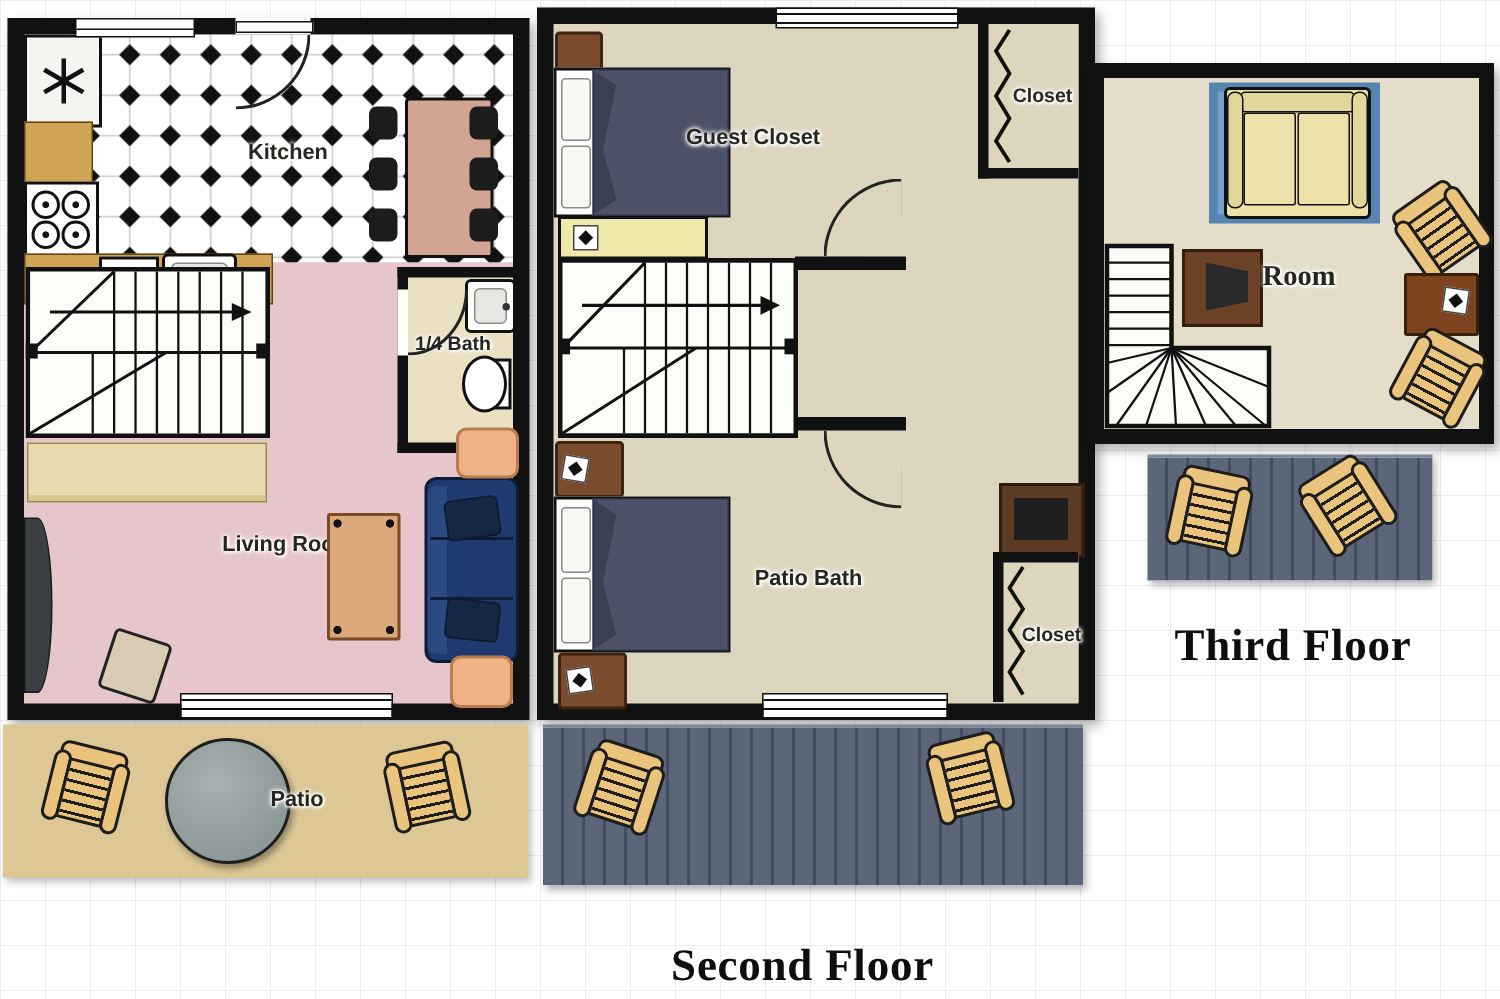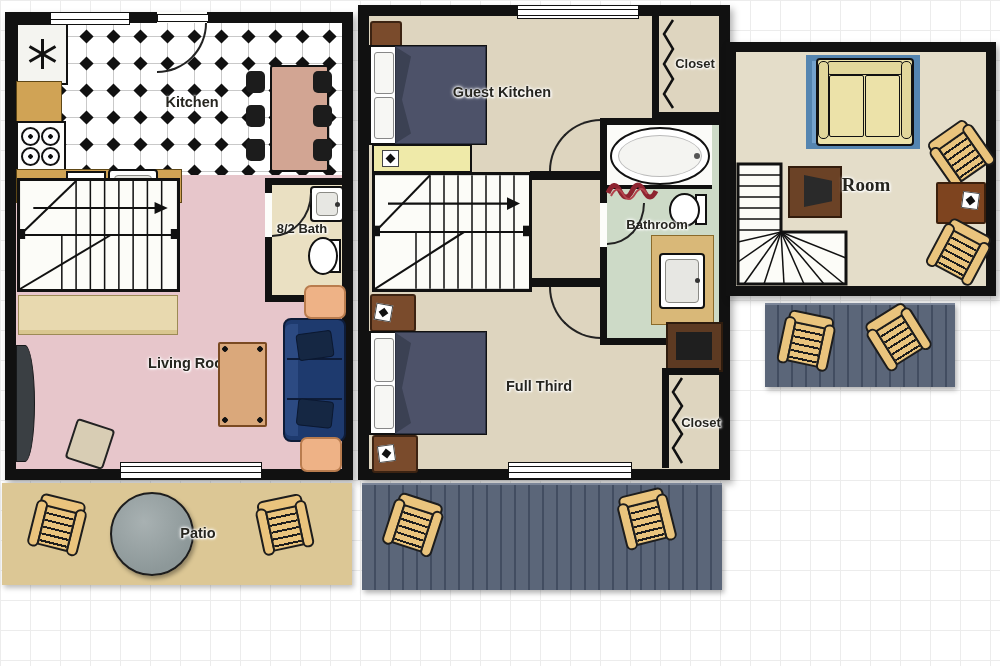--- a/index.html
+++ b/index.html
@@ -155,21 +155,21 @@
 
     <div class="roombox" style="left:249px;top:155px;width:77px;height:124px;background:#eae0c2;border:7px solid #111;border-right:none;">
       <div class="sinkbox" style="left:38px;top:1px;width:30px;height:32px;">
         <span class="basin"></span>
         <span class="tap" style="right:2px;top:45%;"></span>
       </div>
       <div class="toilet" style="position:absolute;left:36px;top:50px;width:33px;height:38px;">
         <span class="tank" style="right:0;top:4px;width:8px;height:30px;"></span>
         <span class="bowl" style="left:0;top:2px;width:26px;height:34px;"></span>
       </div>
-      <div class="rlabel small" style="left:30px;top:36px;">8/2 Bath</div>
+      <div class="rlabel small" style="left:30px;top:36px;">1/4 Bath</div>
       <div class="gap" style="left:-7px;top:8px;width:7px;height:44px;"></div>
       <div class="arc br" style="left:0;top:8px;width:40px;height:44px;"></div>
     </div>
 
     <svg class="svgbox" style="left:1px;top:155px;" width="163" height="114" viewBox="0 0 160 114" preserveAspectRatio="none">
       <rect x="1.5" y="1.5" width="157" height="111" fill="#fcfcf8" stroke="#111" stroke-width="3"></rect>
       <line x1="2" y1="57" x2="158" y2="57" stroke="#111" stroke-width="2"></line>
       <g stroke="#111" stroke-width="1.5">
         <line x1="58" y1="3" x2="58" y2="57"></line>
           <line x1="72" y1="3" x2="72" y2="57"></line>
@@ -234,21 +234,21 @@
   <div class="plan plan2">
 
     <div class="nstand" style="left:1px;top:5px;width:28px;height:26px;"></div>
     <div class="bed" style="left:0;top:29px;width:114px;height:96px;">
       <span class="pillow" style="top:5px;height:40px;"></span>
       <span class="pillow" style="top:50px;height:40px;"></span>
       <span class="blanket" style="left:24px;">
         <span class="fold"></span>
       </span>
     </div>
-    <div class="rlabel" style="left:133px;top:68px;">Guest Kitchen</div>
+    <div class="rlabel" style="left:133px;top:68px;">Guest Closet</div>
     <div class="dresser" style="left:3px;top:128px;width:96px;height:25px;">
       <span class="lamp" style="left:8px;top:4px;"></span>
     </div>
 
     <svg class="svgbox" style="left:3px;top:156px;" width="160" height="120" viewBox="0 0 160 114" preserveAspectRatio="none">
       <rect x="1.5" y="1.5" width="157" height="111" fill="#fcfcf8" stroke="#111" stroke-width="3"></rect>
       <line x1="2" y1="57" x2="158" y2="57" stroke="#111" stroke-width="2"></line>
       <g stroke="#111" stroke-width="1.5">
         <line x1="58" y1="3" x2="58" y2="57"></line>
           <line x1="72" y1="3" x2="72" y2="57"></line>
@@ -281,57 +281,35 @@
     <div class="abs" style="left:161px;top:262px;width:74px;height:9px;background:#111;"></div>
     <div class="arc bl" style="left:180px;top:271px;width:52px;height:52px;"></div>
 
     <div class="roombox" style="left:283px;top:0;width:67px;height:103px;background:#ded5bf;border-left:7px solid #111;border-bottom:7px solid #111;">
       <svg style="position:absolute;left:2px;top:3px;" width="16" height="90" viewBox="0 0 16 90">
         <polyline points="12,1 3,15 12,30 3,45 12,60 3,75 12,89" fill="none" stroke="#111" stroke-width="2.5"></polyline>
       </svg>
       <div class="rlabel small" style="left:36px;top:40px;">Closet</div>
     </div>
 
-    <div class="roombox" style="left:231px;top:102px;width:119px;height:227px;background:#cddac7;border:7px solid #111;border-right:none;">
-      <div class="abs" style="left:0;top:0;width:105px;height:60px;background:#fbfbf8;"></div>
-      <div class="tub" style="left:3px;top:2px;width:96px;height:54px;"></div>
-      <div class="abs" style="left:0;top:60px;width:105px;height:4px;background:#111;"></div>
-      <svg style="position:absolute;left:-2px;top:52px;" width="58" height="24" viewBox="0 0 58 24">
-        <path d="M3,16 Q9,2 15,14 T27,14 T39,14 T51,14" fill="none" stroke="#8e2430" stroke-width="5"></path>
-        <path d="M6,19 Q12,7 18,17 T30,17 T42,17" fill="none" stroke="#b3434d" stroke-width="2"></path>
-      </svg>
-      <div class="toilet" style="position:absolute;left:62px;top:66px;width:38px;height:34px;">
-        <span class="tank" style="right:0;top:3px;width:8px;height:27px;"></span>
-        <span class="bowl" style="left:0;top:2px;width:27px;height:30px;"></span>
-      </div>
-      <div class="rlabel small" style="left:50px;top:92px;">Bathroom</div>
-      <div class="vanity" style="left:44px;top:110px;width:61px;height:88px;">
-        <div class="sinkbox" style="left:7px;top:17px;width:42px;height:52px;">
-          <span class="basin"></span>
-          <span class="tap" style="right:3px;top:45%;"></span>
-        </div>
-      </div>
-      <div class="gap" style="left:-7px;top:78px;width:7px;height:44px;"></div>
-      <div class="arc br" style="left:0;top:78px;width:38px;height:42px;"></div>
-    </div>
 
     <div class="nstand" style="left:1px;top:278px;width:42px;height:34px;">
       <span class="lamp" style="left:3px;top:8px;transform:rotate(10deg);"></span>
     </div>
     <div class="bed" style="left:0;top:315px;width:114px;height:100px;">
       <span class="pillow" style="top:5px;height:42px;"></span>
       <span class="pillow" style="top:52px;height:42px;"></span>
       <span class="blanket" style="left:24px;">
         <span class="fold"></span>
       </span>
     </div>
     <div class="nstand" style="left:3px;top:419px;width:42px;height:34px;">
       <span class="lamp" style="left:4px;top:8px;transform:rotate(-8deg);"></span>
     </div>
-    <div class="rlabel" style="left:170px;top:362px;">Full Third</div>
+    <div class="rlabel" style="left:170px;top:362px;">Patio Bath</div>
     <div class="tvstand" style="left:297px;top:306px;width:53px;height:46px;">
       <span class="screen" style="left:8px;top:8px;width:36px;height:28px;"></span>
     </div>
 
     <div class="roombox" style="left:293px;top:352px;width:57px;height:100px;background:#ded5bf;border-left:7px solid #111;border-top:7px solid #111;">
       <svg style="position:absolute;left:1px;top:2px;" width="16" height="88" viewBox="0 0 16 88">
         <polyline points="12,1 3,15 12,29 3,43 12,57 3,71 12,86" fill="none" stroke="#111" stroke-width="2.5"></polyline>
       </svg>
       <div class="rlabel small" style="left:32px;top:40px;">Closet</div>
     </div>
@@ -347,20 +325,21 @@
         <span class="arm" style="right:0;"></span>
         <span class="seat"></span>
     </div>
     <div class="wchair" style="left:258px;top:6px;transform:rotate(-14deg);">
       <span class="back"></span>
         <span class="arm" style="left:0;"></span>
         <span class="arm" style="right:0;"></span>
         <span class="seat"></span>
     </div>
   </div>
+  <div class="floor-title" style="left:395px;top:627px;width:280px;">Second Floor</div>
 
   <div class="plan plan3">
     <div class="rug" style="left:70px;top:3px;width:114px;height:94px;"></div>
     <div class="lsofa" style="left:80px;top:6px;width:94px;height:84px;">
       <span class="back"></span>
       <span class="arm" style="left:0;"></span>
       <span class="arm" style="right:0;"></span>
       <span class="cush" style="left:11px;"></span>
       <span class="cush" style="left:47px;"></span>
     </div>
@@ -415,14 +394,15 @@
         <span class="arm" style="right:0;"></span>
         <span class="seat"></span>
     </div>
     <div class="wchair" style="left:106px;top:4px;transform:rotate(-32deg);">
       <span class="back"></span>
         <span class="arm" style="left:0;"></span>
         <span class="arm" style="right:0;"></span>
         <span class="seat"></span>
     </div>
   </div>
+  <div class="floor-title" style="left:728px;top:414px;width:268px;">Third Floor</div>
 
 </div>
 
 </body></html>

